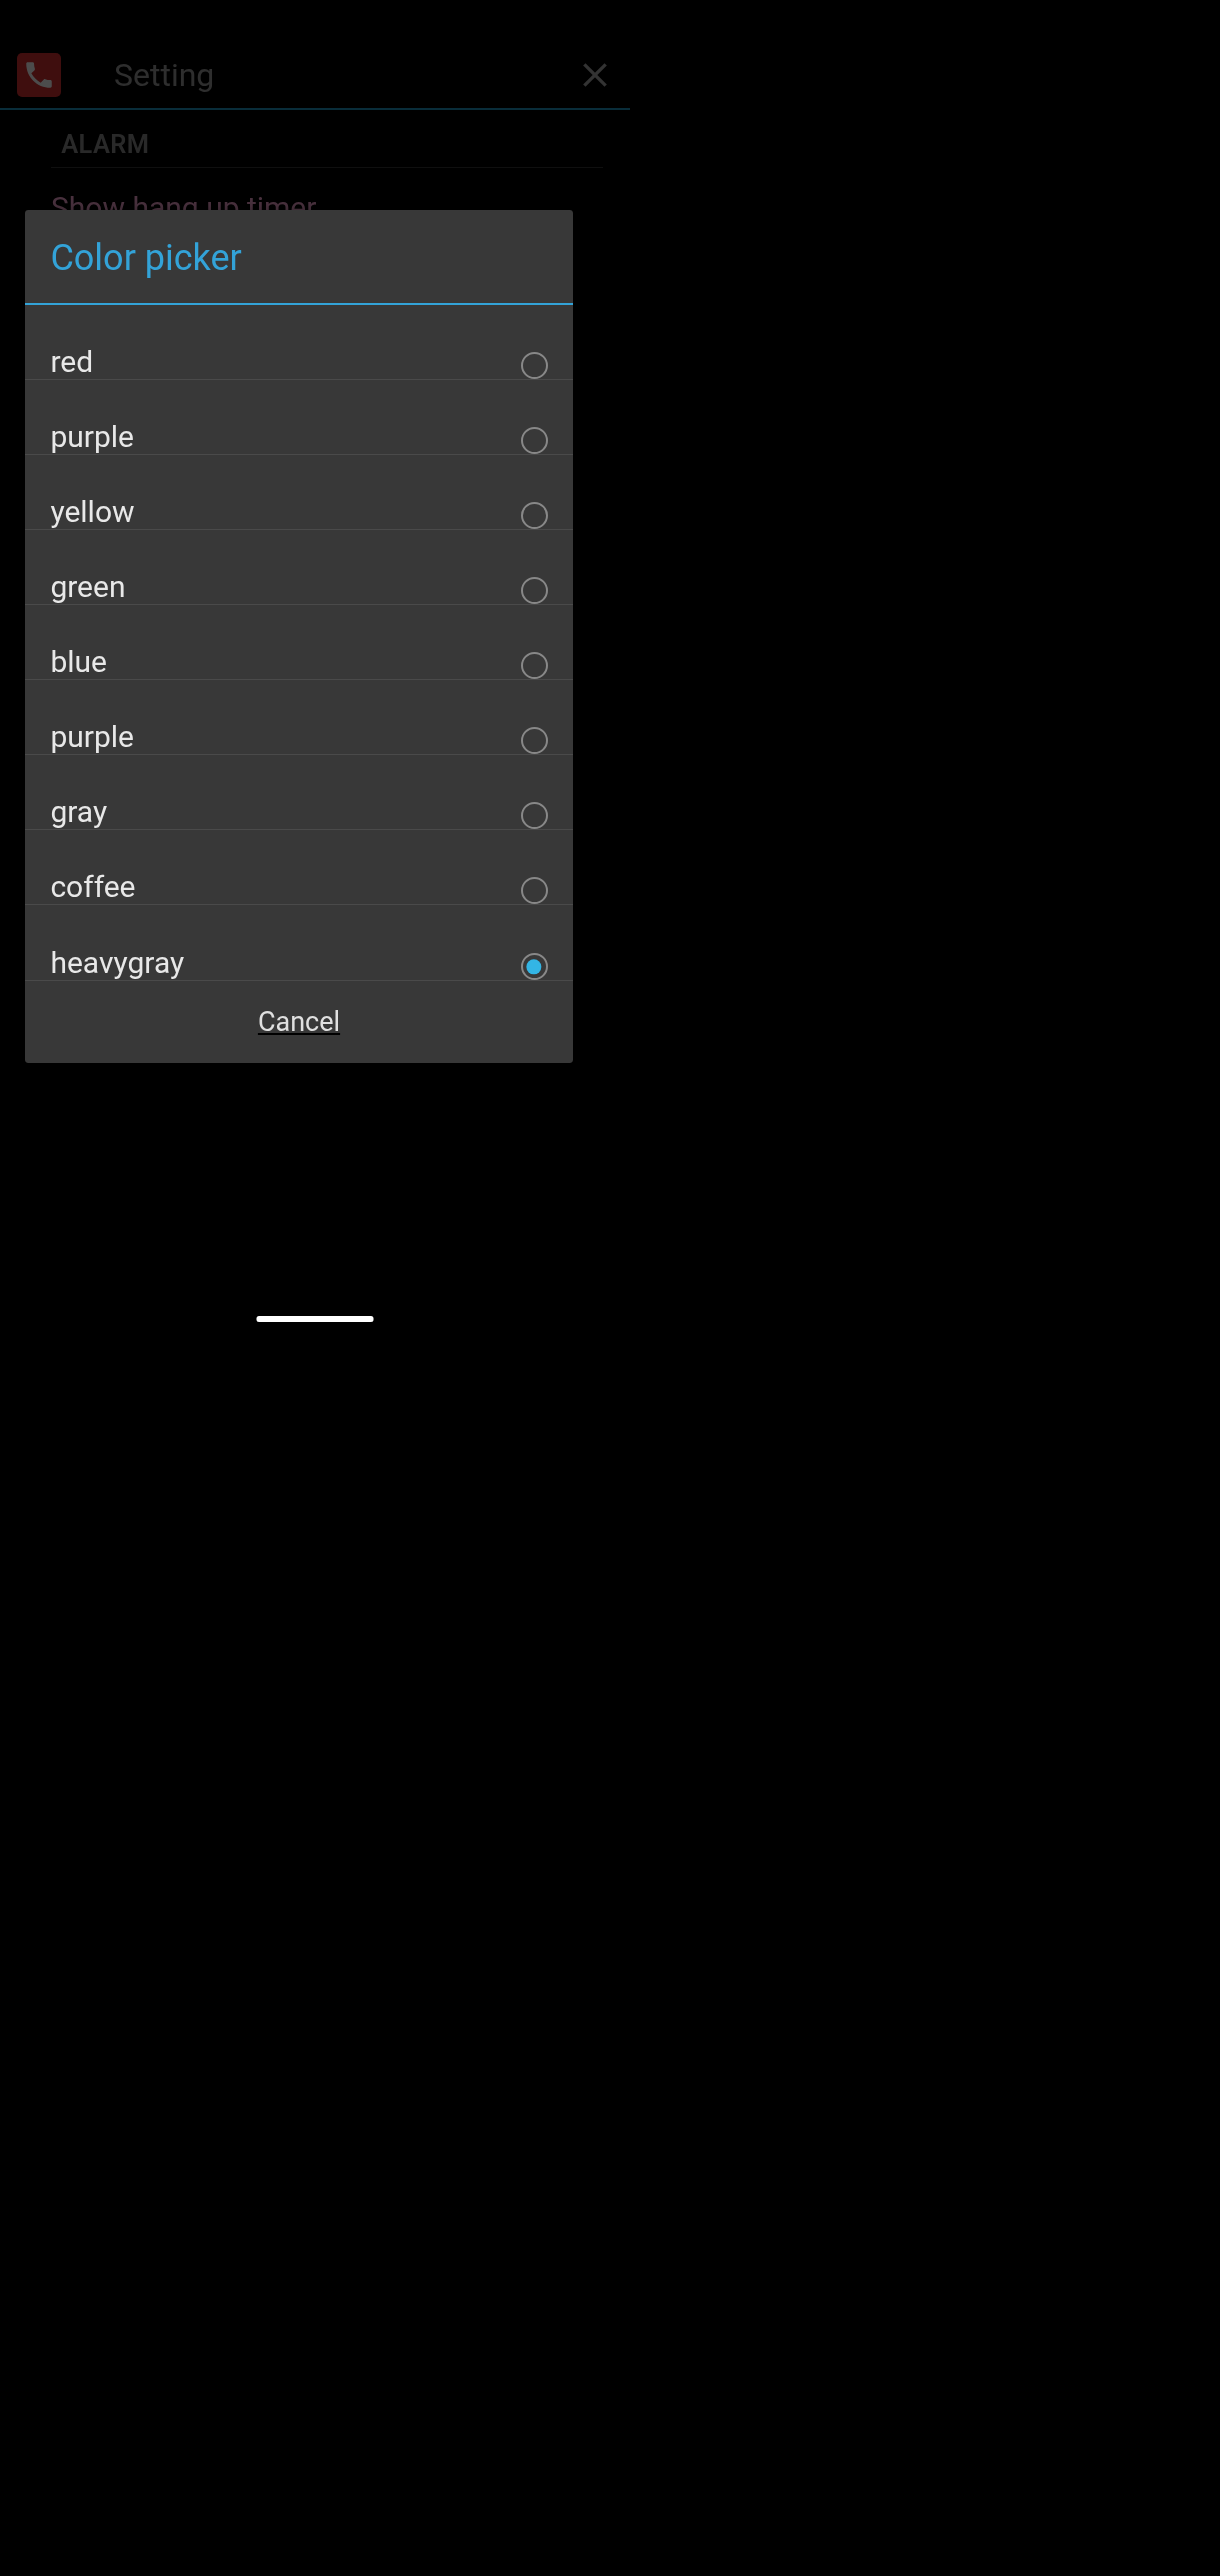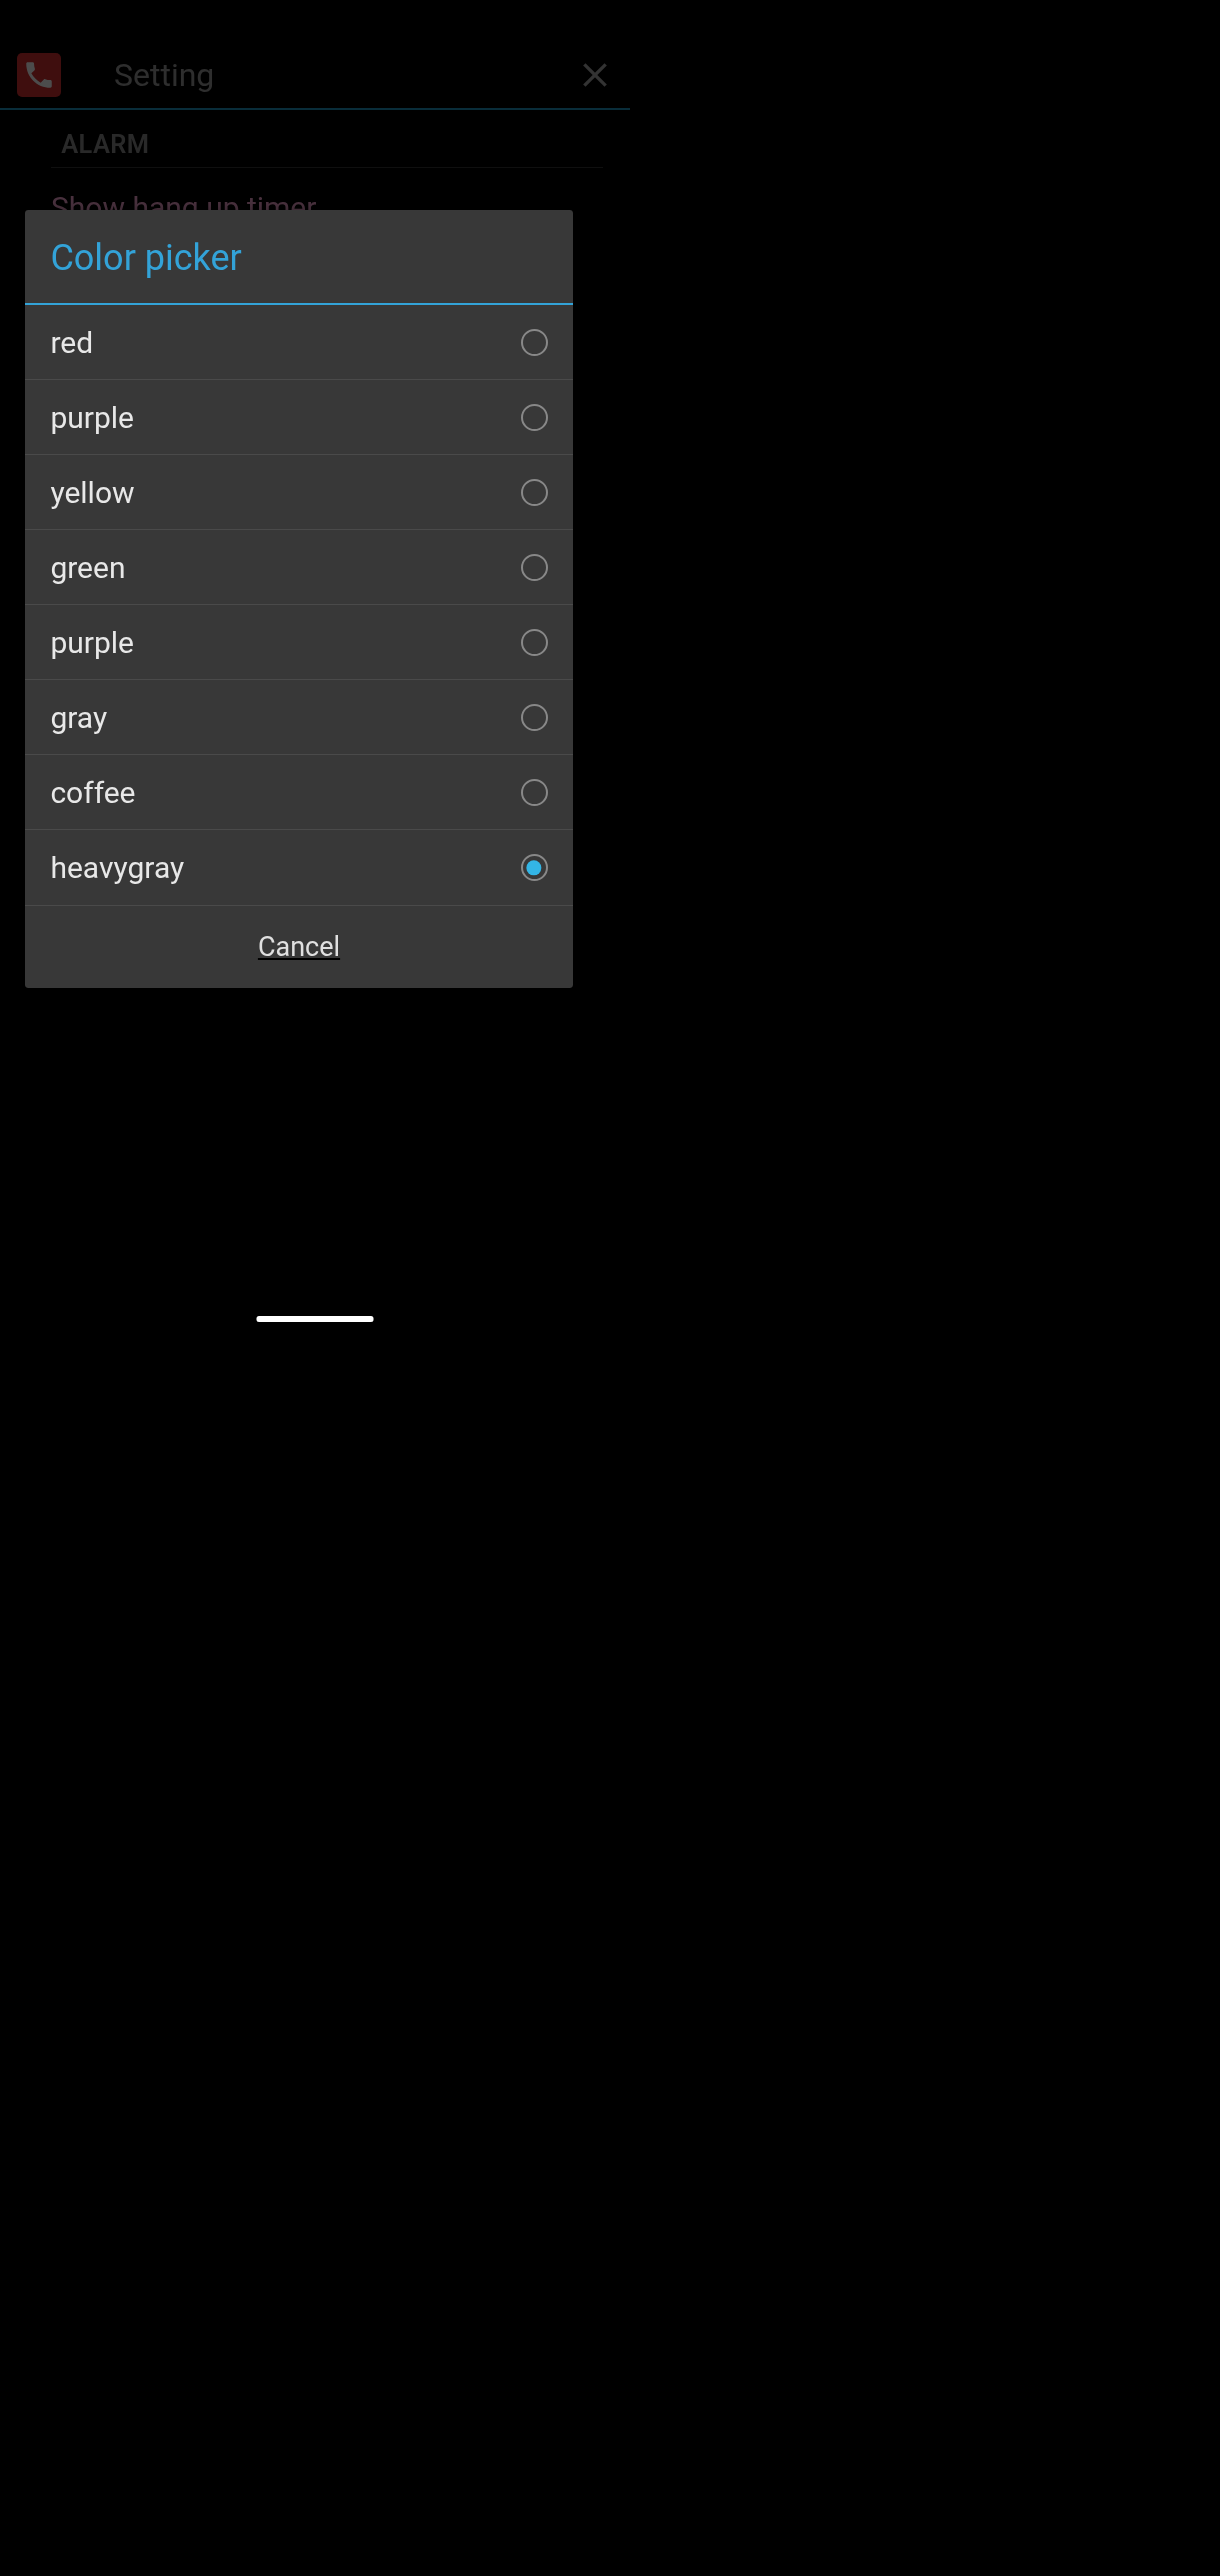--- a/index.html
+++ b/index.html
@@ -129,21 +129,21 @@
     color: #33a3d8;
     font-size: 36px;
     font-weight: 400;
   }
   
   .option-list {
   }
   
   .option-item {
     display: flex;
-    align-items: center;
+    align-items: flex-end;
     justify-content: space-between;
     padding: 0 25.4px;
     height: 75px;
     border-bottom: 0.8px solid #4a4a4a;
     cursor: pointer;
   }
   
   .option-item:last-child {
     border-bottom: none;
   }
@@ -245,20 +245,24 @@
       </div>
       <div class="option-item">
         <span class="option-label">yellow</span>
         <span class="radio"></span>
       </div>
       <div class="option-item">
         <span class="option-label">green</span>
         <span class="radio"></span>
       </div>
       <div class="option-item">
+        <span class="option-label">blue</span>
+        <span class="radio"></span>
+      </div>
+      <div class="option-item">
         <span class="option-label">purple</span>
         <span class="radio"></span>
       </div>
       <div class="option-item">
         <span class="option-label">gray</span>
         <span class="radio"></span>
       </div>
       <div class="option-item">
         <span class="option-label">coffee</span>
         <span class="radio"></span>

